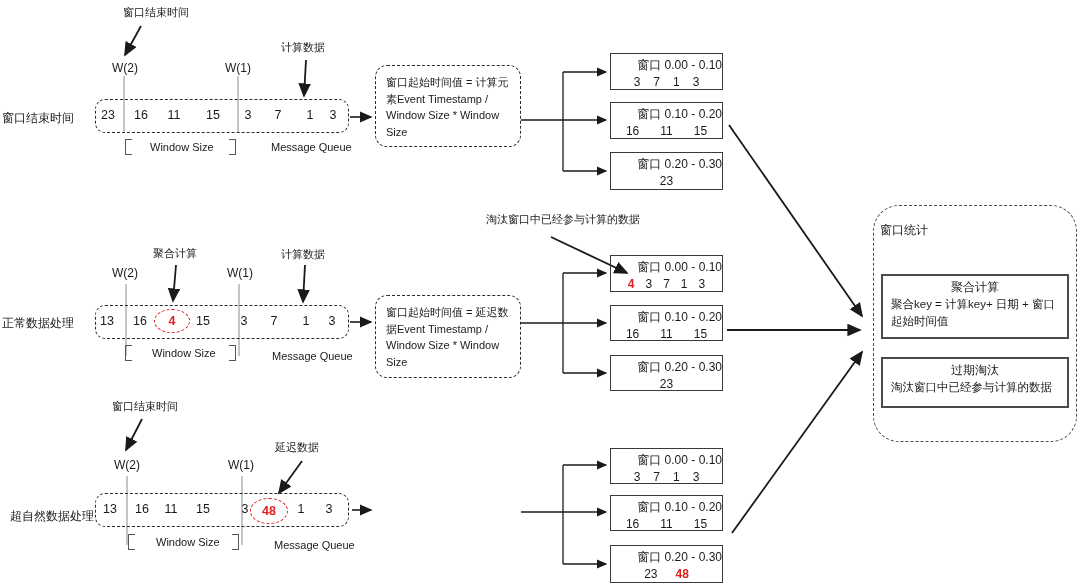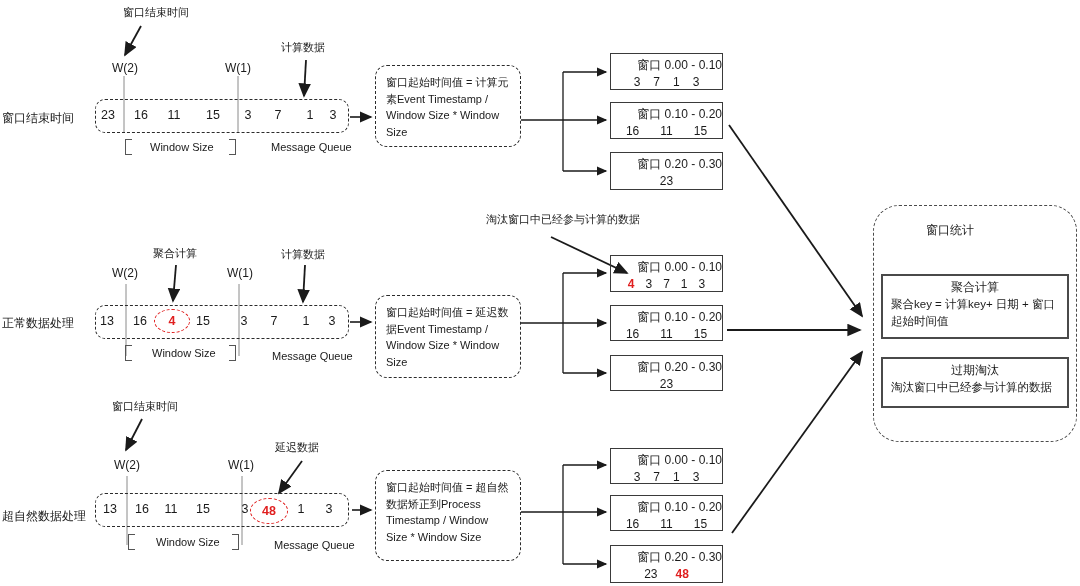--- a/index.html
+++ b/index.html
@@ -16,21 +16,21 @@
   .fbox{position:absolute;left:375px;width:146px;border:1.6px dashed #2b2b2b;border-radius:12px;
         box-sizing:border-box;font-size:11px;line-height:1.5;padding:8px 10px;}
   .wbox{position:absolute;left:610px;width:113px;border:1.5px solid #3a3a3a;box-sizing:border-box;
         text-align:right;font-size:12px;padding-top:3px;}
   .wbox .vals{display:flex;justify-content:center;margin-top:1px;}
   .bracket-l,.bracket-r{position:absolute;width:7px;height:16px;box-sizing:border-box;}
   .bracket-l{border-left:1.5px solid #555;border-top:1.5px solid #555;border-bottom:1.5px solid #555;}
   .bracket-r{border-right:1.5px solid #555;border-top:1.5px solid #555;border-bottom:1.5px solid #555;}
   .panel{position:absolute;left:873px;top:205px;width:204px;height:237px;border:1.6px dashed #4a4a4a;
          border-radius:26px;box-sizing:border-box;}
-  .panel-title{position:absolute;left:880px;top:222px;width:140px;text-align:center;font-size:12px;}
+  .panel-title{position:absolute;left:880px;top:222px;width:140px;text-align:left;font-size:12px;}
   .pbox{position:absolute;border:2px solid #4a4a4a;box-sizing:border-box;font-size:11.5px;
         line-height:1.45;padding:3px 8px 4px;}
   .ptitle{text-align:center;font-size:12px;}
 </style>
 </head>
 <body>
 
 <div class="canvas">
 
   <svg class="lines" width="1080" height="586">
@@ -162,36 +162,35 @@
     <div>窗口 0.20 - 0.30</div>
     <div class="vals">
       <span>23</span>
     </div>
   </div>
 
   <div class="lbl small" style="left:112px;top:399px">窗口结束时间</div>
   <div class="lbl small" style="left:275px;top:440px">延迟数据</div>
   <div class="lbl" style="left:114px;top:458px">W(2)</div>
   <div class="lbl" style="left:228px;top:458px">W(1)</div>
-  <div class="lbl" style="left:2px;top:508px">超自然数据处理</div>
+  <div class="lbl" style="left:10px;top:508px">超自然数据处理</div>
   <div class="queue" style="top:493px"></div>
   <span class="num" style="left:96px;top:502px">13</span>
   <span class="num" style="left:128px;top:502px">16</span>
   <span class="num" style="left:157px;top:502px">11</span>
   <span class="num" style="left:189px;top:502px">15</span>
   <span class="num" style="left:231px;top:502px">3</span>
   <span class="num red" style="left:255px;top:504px">48</span>
   <span class="num" style="left:287px;top:502px">1</span>
   <span class="num" style="left:315px;top:502px">3</span>
   <div class="redcircle" style="left:250px;top:498px;width:38px;height:26px"></div>
   <div class="bracket-l" style="left:128px;top:534px"></div>
   <div class="bracket-r" style="left:232px;top:534px"></div>
   <div class="lbl small" style="left:156px;top:536px">Window Size</div>
   <div class="lbl small" style="left:274px;top:539px">Message Queue</div>
-  <div class="fbox" style="top:470px;height:91px">窗口起始时间值 = 超自然数据矫正到Process Timestamp / Window Size * Window Size</div>
   <div class="wbox" style="top:448px;height:36px">
     <div>窗口 0.00 - 0.10</div>
     <div class="vals" style="gap:13px">
       <span>3</span>
       <span>7</span>
       <span>1</span>
       <span>3</span>
     </div>
   </div>
   <div class="wbox" style="top:495px;height:36px">

